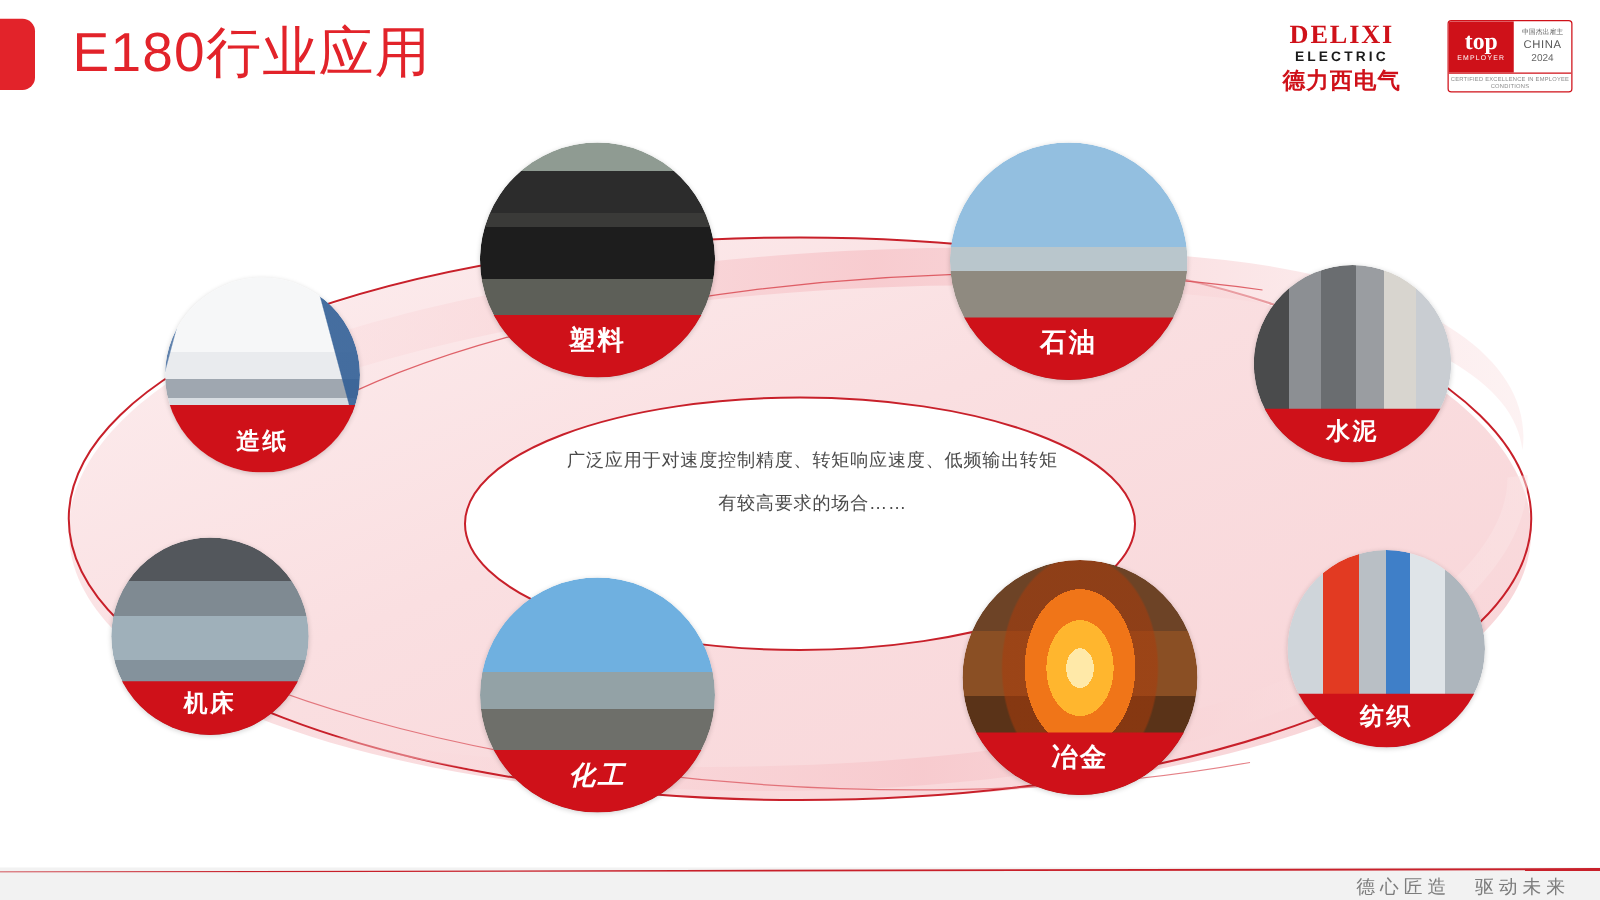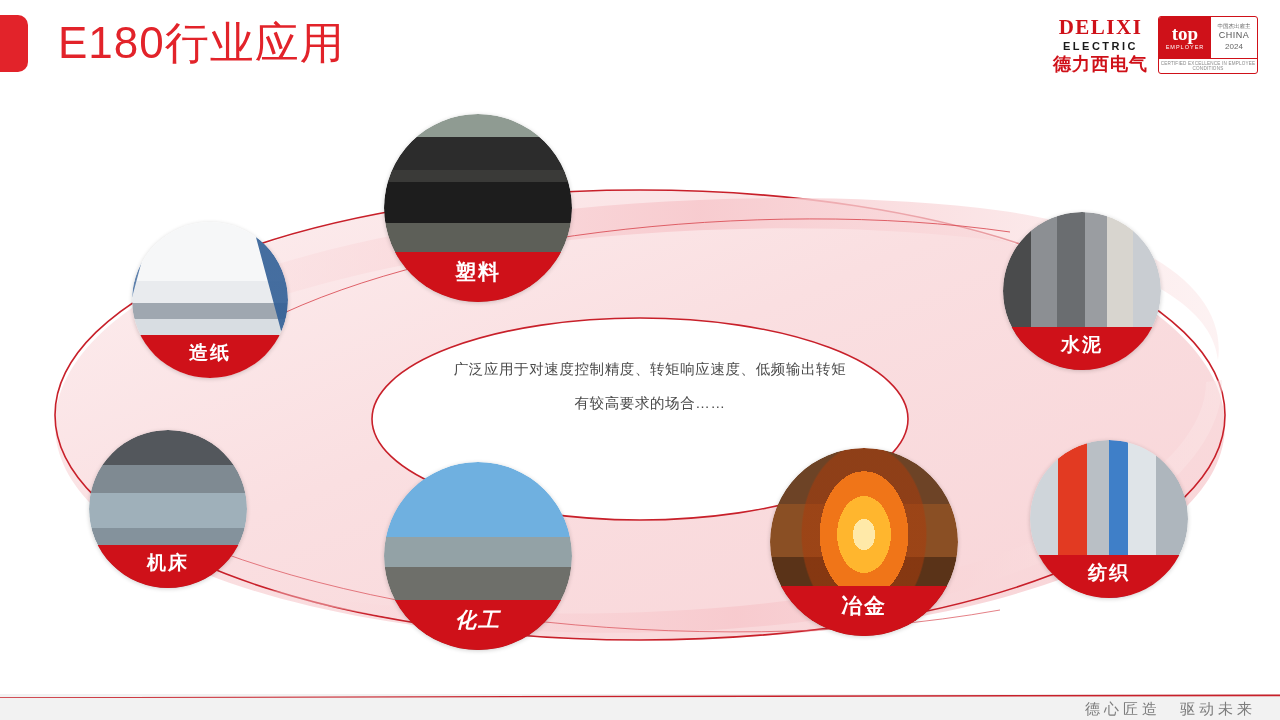--- a/index.html
+++ b/index.html
@@ -80,20 +80,21 @@
   }
   #badge {
     border: 1.5px solid #cf1119;
     border-radius: 3px;
     width: 98px;
     height: 56px;
     display: flex;
     flex-direction: column;
     overflow: hidden;
     background: #fff;
+    margin-left: 27px;
   }
   #badge-top {
     flex: 1;
     display: flex;
   }
   #badge-top-left {
     background: #cf1119;
     color: #fff;
     width: 52px;
     display: flex;
@@ -334,28 +335,32 @@
     </div>
   </div>
 
   <div id="center-text">
     <div>广泛应用于对速度控制精度、转矩响应速度、低频输出转矩</div>
     <div>有较高要求的场合……</div>
   </div>
 
   <div class="node" style="left:132px; top:222px; width:156px; height:156px;">
     <div class="node-photo ph-paper"></div>
-    <div class="node-label" style="height:38px; font-size:19px; padding-top:5px;">造纸</div>
+    <div class="node-label" style="height:38px; font-size:19px; padding-top:16px;">造纸</div>
   </div>
 
   <div class="node" style="left:384px; top:114px; width:188px; height:188px;">
     <div class="node-photo ph-plastic"></div>
     <div class="node-label" style="height:44px; font-size:21px; padding-top:6px;">塑料</div>
   </div>
 
+  <div class="node" style="left:760px; top:114px; width:190px; height:190px;">
+    <div class="node-photo ph-oil"></div>
+    <div class="node-label" style="height:44px; font-size:21px; padding-top:6px;">石油</div>
+  </div>
 
   <div class="node" style="left:1003px; top:212px; width:158px; height:158px;">
     <div class="node-photo ph-cement"></div>
     <div class="node-label" style="height:38px; font-size:19px; padding-top:5px;">水泥</div>
   </div>
 
   <div class="node" style="left:89px; top:430px; width:158px; height:158px;">
     <div class="node-photo ph-machine"></div>
     <div class="node-label" style="height:38px; font-size:19px; padding-top:5px;">机床</div>
   </div>

